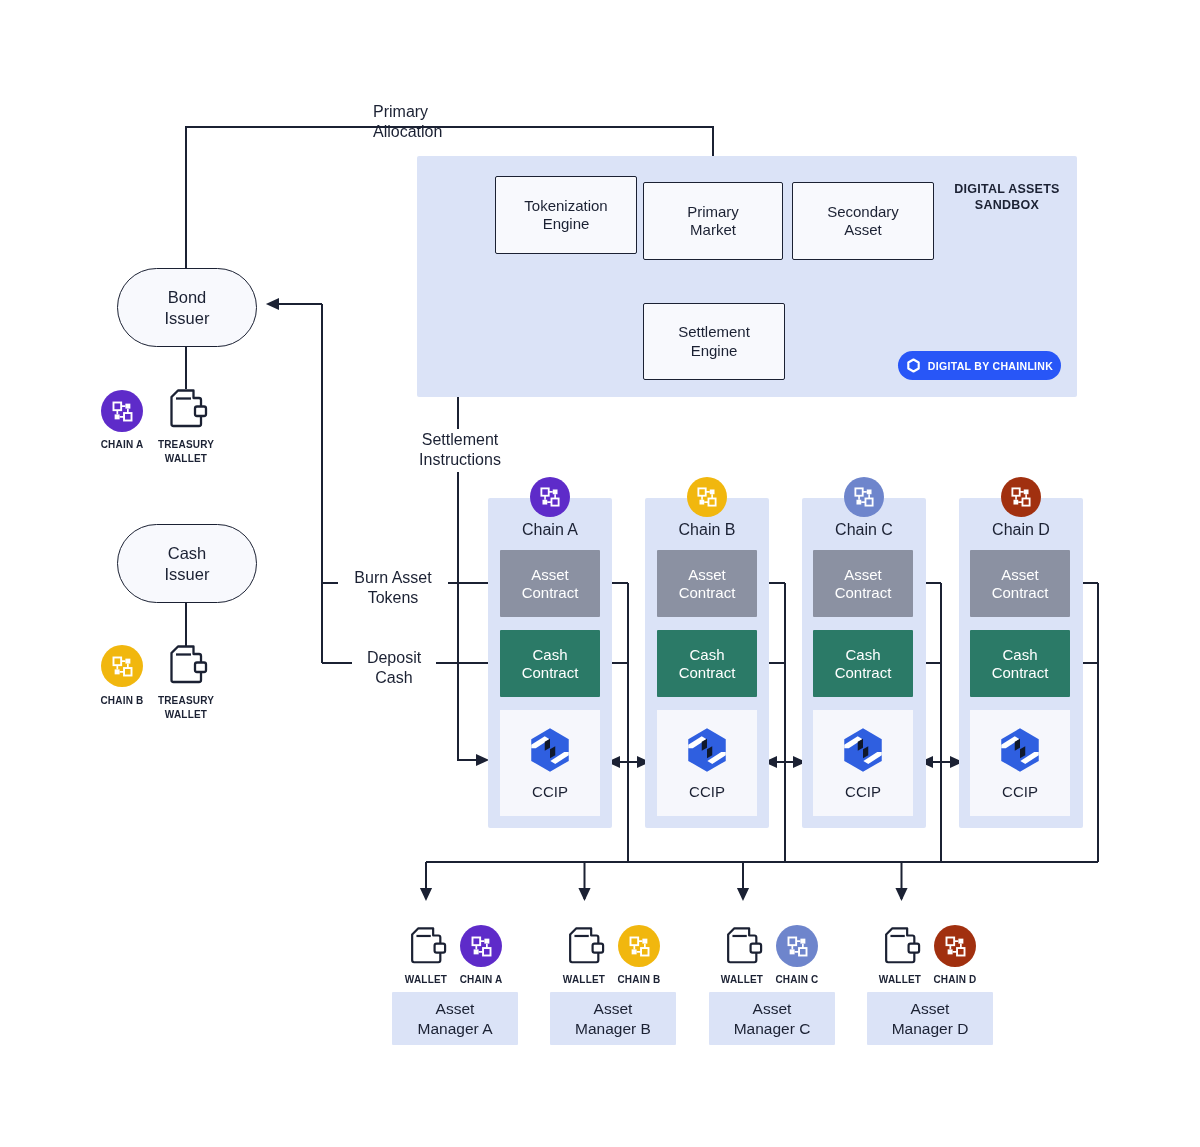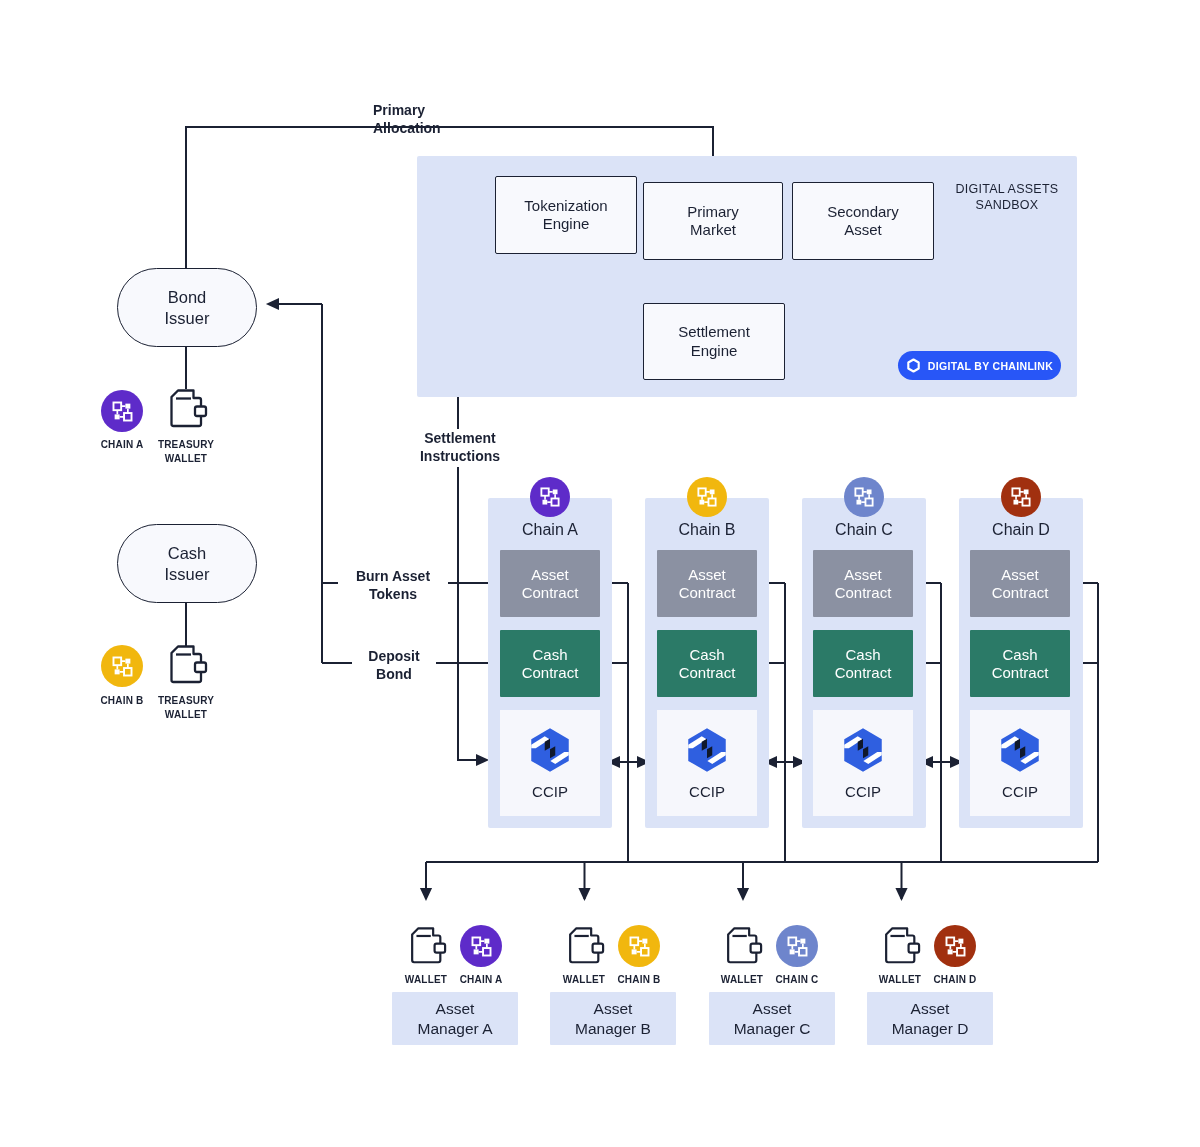--- a/index.html
+++ b/index.html
@@ -8,21 +8,21 @@
   .wires{position:absolute;left:0;top:0;width:1200px;height:1147px}
   .pre{white-space:pre-line}
   .panel{position:absolute;background:#dbe3f7;border-radius:2px}
   .node{position:absolute;background:#f8f9fd;border:1.6px solid #1b2133;border-radius:2px;
         display:flex;align-items:center;justify-content:center;text-align:center;
         font-size:15px;font-weight:500;line-height:1.22}
   .pill{border-radius:42px;font-size:16.5px}
   .chip{position:absolute;border-radius:50%;display:flex;align-items:center;justify-content:center}
   .smalllabel{position:absolute;font-size:10px;font-weight:700;letter-spacing:.02em;
               text-align:center;line-height:1.35;color:#1b2133}
-  .flowlabel{position:absolute;font-size:14px;font-weight:700;line-height:1.28;text-align:center}
+  .flowlabel{position:absolute;font-size:16px;font-weight:400;line-height:1.28;text-align:center}
   .whitebg{background:#ffffff;padding:1px 4px}
   .coltitle{position:absolute;text-align:center;font-size:16px;font-weight:500}
   .contract{position:absolute;display:flex;align-items:center;justify-content:center;color:#ffffff;
             text-align:center;font-size:15px;font-weight:500;line-height:1.2;border-radius:1px}
   .ccipbox{position:absolute;background:#f6f7fc;display:flex;flex-direction:column;
            align-items:center;justify-content:center;gap:9px;font-size:15px;font-weight:500}
   .badge{position:absolute;background:#2856f7;border-radius:15px;color:#fff;display:flex;
          align-items:center;justify-content:center;gap:7px;font-size:10.5px;font-weight:700;
          letter-spacing:.03em;cursor:pointer}
   .mgrbox{position:absolute;background:#dbe3f7;display:flex;align-items:center;justify-content:center;
@@ -106,24 +106,24 @@
       <path d="M922 762 L961 762" marker-start="url(#ah)" marker-end="url(#ah)"></path>
     </g>
   </svg>
 
   <div class="flowlabel" style="left:373px;top:102px;width:120px;text-align:left">Primary Allocation</div>
   <div class="flowlabel pre whitebg" style="left:408px;top:429px;width:96px">Settlement
 Instructions</div>
   <div class="flowlabel pre whitebg" style="left:338px;top:567px;width:102px">Burn Asset
 Tokens</div>
   <div class="flowlabel pre whitebg" style="left:352px;top:647px;width:76px">Deposit
-Bond</div>
+Cash</div>
 
   <div class="panel" style="left:417px;top:156px;width:660px;height:241px"></div>
-  <div class="flowlabel pre" style="left:927px;top:181px;width:160px;font-size:12.5px;font-weight:400;letter-spacing:.02em">DIGITAL ASSETS
+  <div class="flowlabel pre" style="left:927px;top:181px;width:160px;font-size:12.5px;font-weight:700;letter-spacing:.02em">DIGITAL ASSETS
 SANDBOX</div>
   <div class="node pre" style="left:495px;top:176px;width:140px;height:76px">Tokenization
 Engine</div>
   <div class="node pre" style="left:643px;top:182px;width:138px;height:76px">Primary
 Market</div>
   <div class="node pre" style="left:792px;top:182px;width:140px;height:76px">Secondary
 Asset</div>
   <div class="node pre" style="left:643px;top:303px;width:140px;height:75px">Settlement
 Engine</div>
   <div class="badge" style="left:898px;top:351px;width:163px;height:29px">

